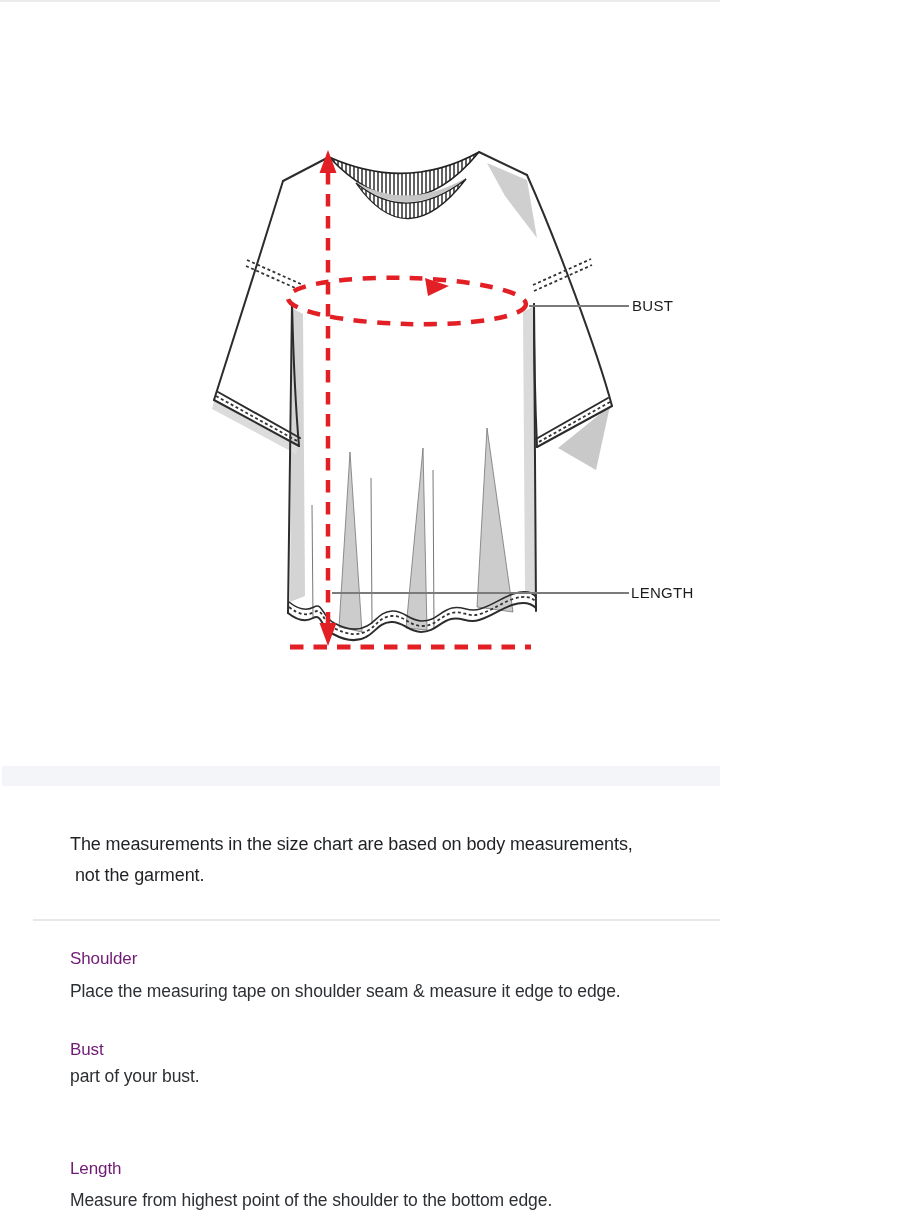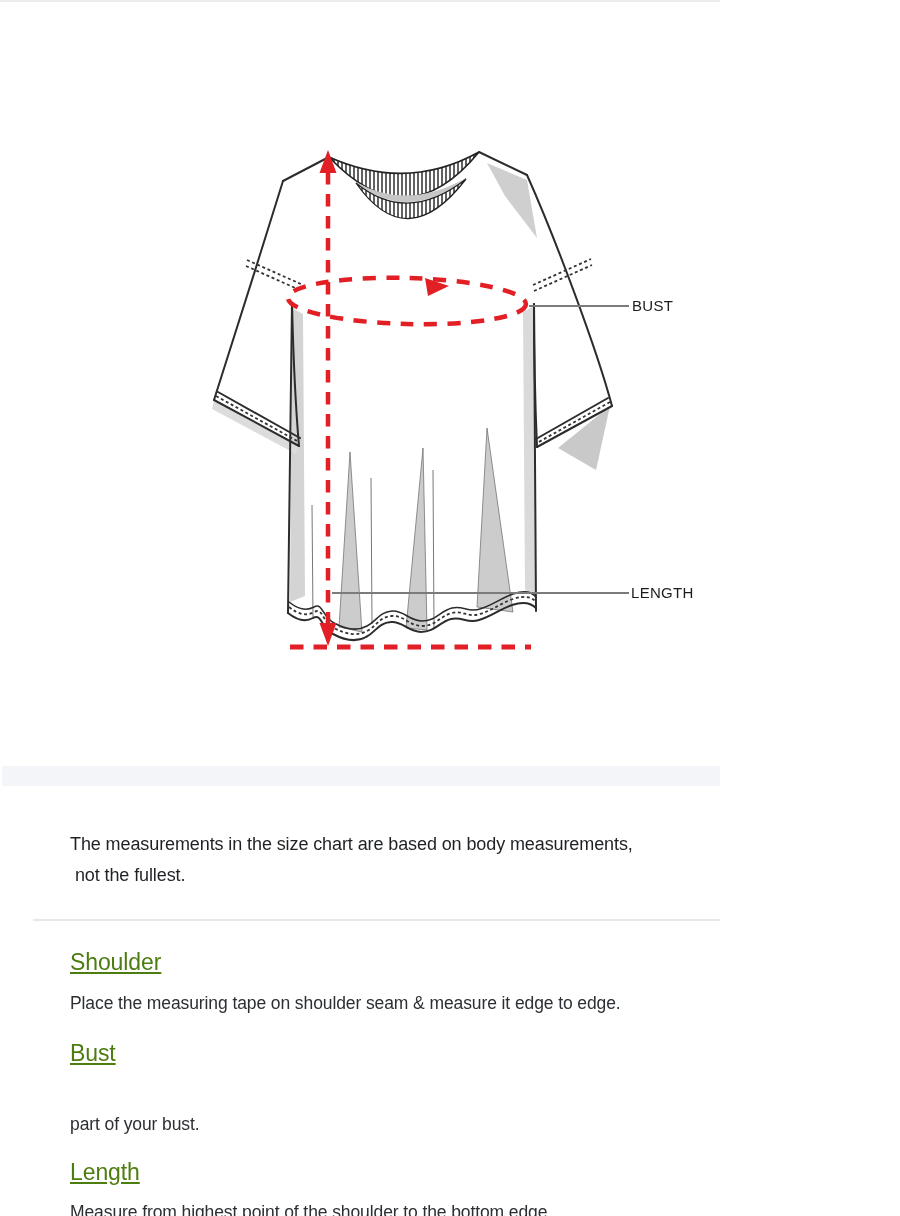--- a/index.html
+++ b/index.html
@@ -30,27 +30,27 @@
     background:#f4f5f8;border-radius:2px;
   }
   .txt{position:absolute;left:70px;white-space:pre;}
   .note-line{font-size:18px;color:#1f2124;letter-spacing:-0.1px;}
   .note-1{top:834px;}
   .note-2{top:865px;}
   .thin-divider{
     position:absolute;left:33px;top:919px;width:780px;height:2px;
     background:#e8e8ea;
   }
-  .sec-heading{font-size:23px;color:#4d7c0f;letter-spacing:-0.1px;font-weight:500;text-decoration:underline;}
-  .sec-body{font-size:17.5px;color:#2c2f33;letter-spacing:-0.1px;margin-top:12px;}
+  .sec-heading{font-size:17px;color:#701a75;letter-spacing:-0.1px;font-weight:500;}
+  .sec-body{font-size:17.5px;color:#2c2f33;letter-spacing:-0.1px;}
   .h-shoulder{top:949px;}
   .b-shoulder{top:981px;}
   .h-bust{top:1040px;}
   .b-bust-1{top:1072px;}
-  .b-bust-2{top:1102px;text-align:center;}
+  .b-bust-2{top:1066px;text-align:center;}
   .h-length{top:1159px;}
   .b-length{top:1190px;}
 </style>
 </head>
 <body>
 
 <div class="screen">
 
   <div class="top-hairline"></div>
 
@@ -128,21 +128,21 @@
       <line x1="332" y1="593" x2="629" y2="593"></line>
     </g>
   </svg>
 
   <div class="diagram-label bust-label">BUST</div>
   <div class="diagram-label length-label">LENGTH</div>
 
   <div class="gray-band"></div>
 
   <div class="txt note-line note-1">The measurements in the size chart are based on body measurements,</div>
-  <div class="txt note-line note-2"> not the fullest.</div>
+  <div class="txt note-line note-2"> not the garment.</div>
 
   <div class="thin-divider"></div>
 
   <div class="txt sec-heading h-shoulder">Shoulder</div>
   <div class="txt sec-body b-shoulder">Place the measuring tape on shoulder seam &amp; measure it edge to edge.</div>
 
   <div class="txt sec-heading h-bust">Bust</div>
   <div class="txt sec-body b-bust-2">part of your bust.</div>
 
   <div class="txt sec-heading h-length">Length</div>

